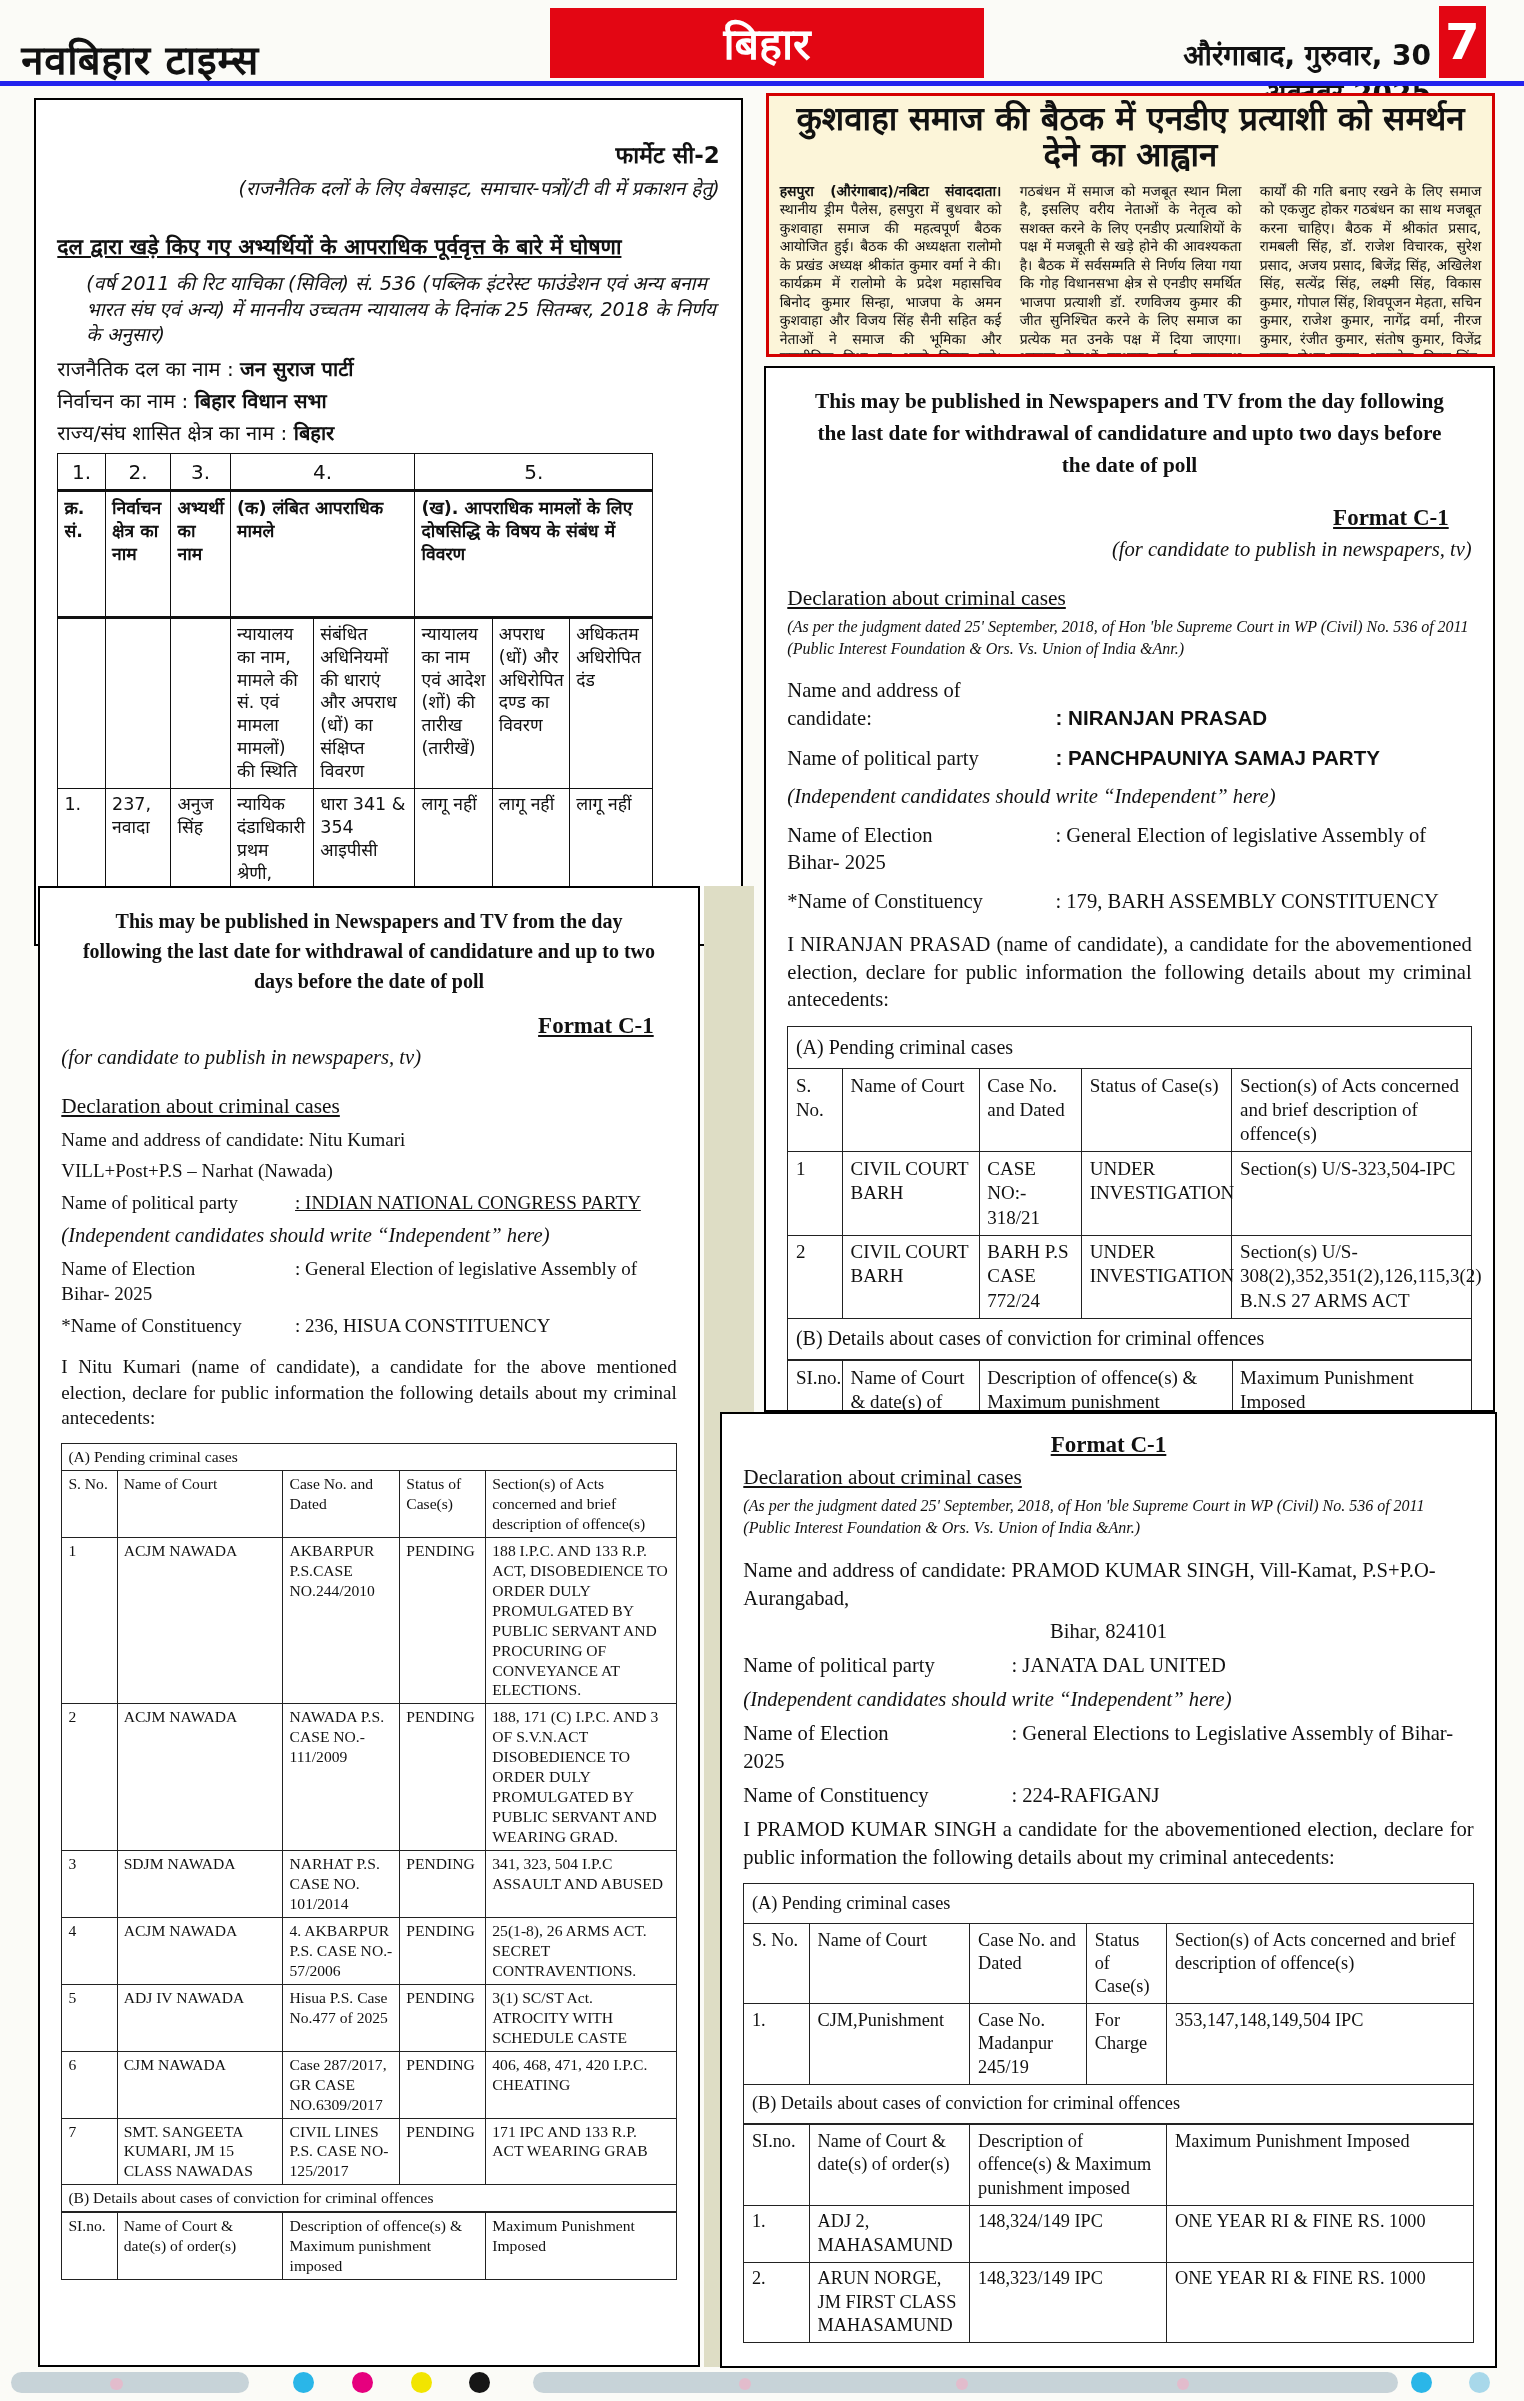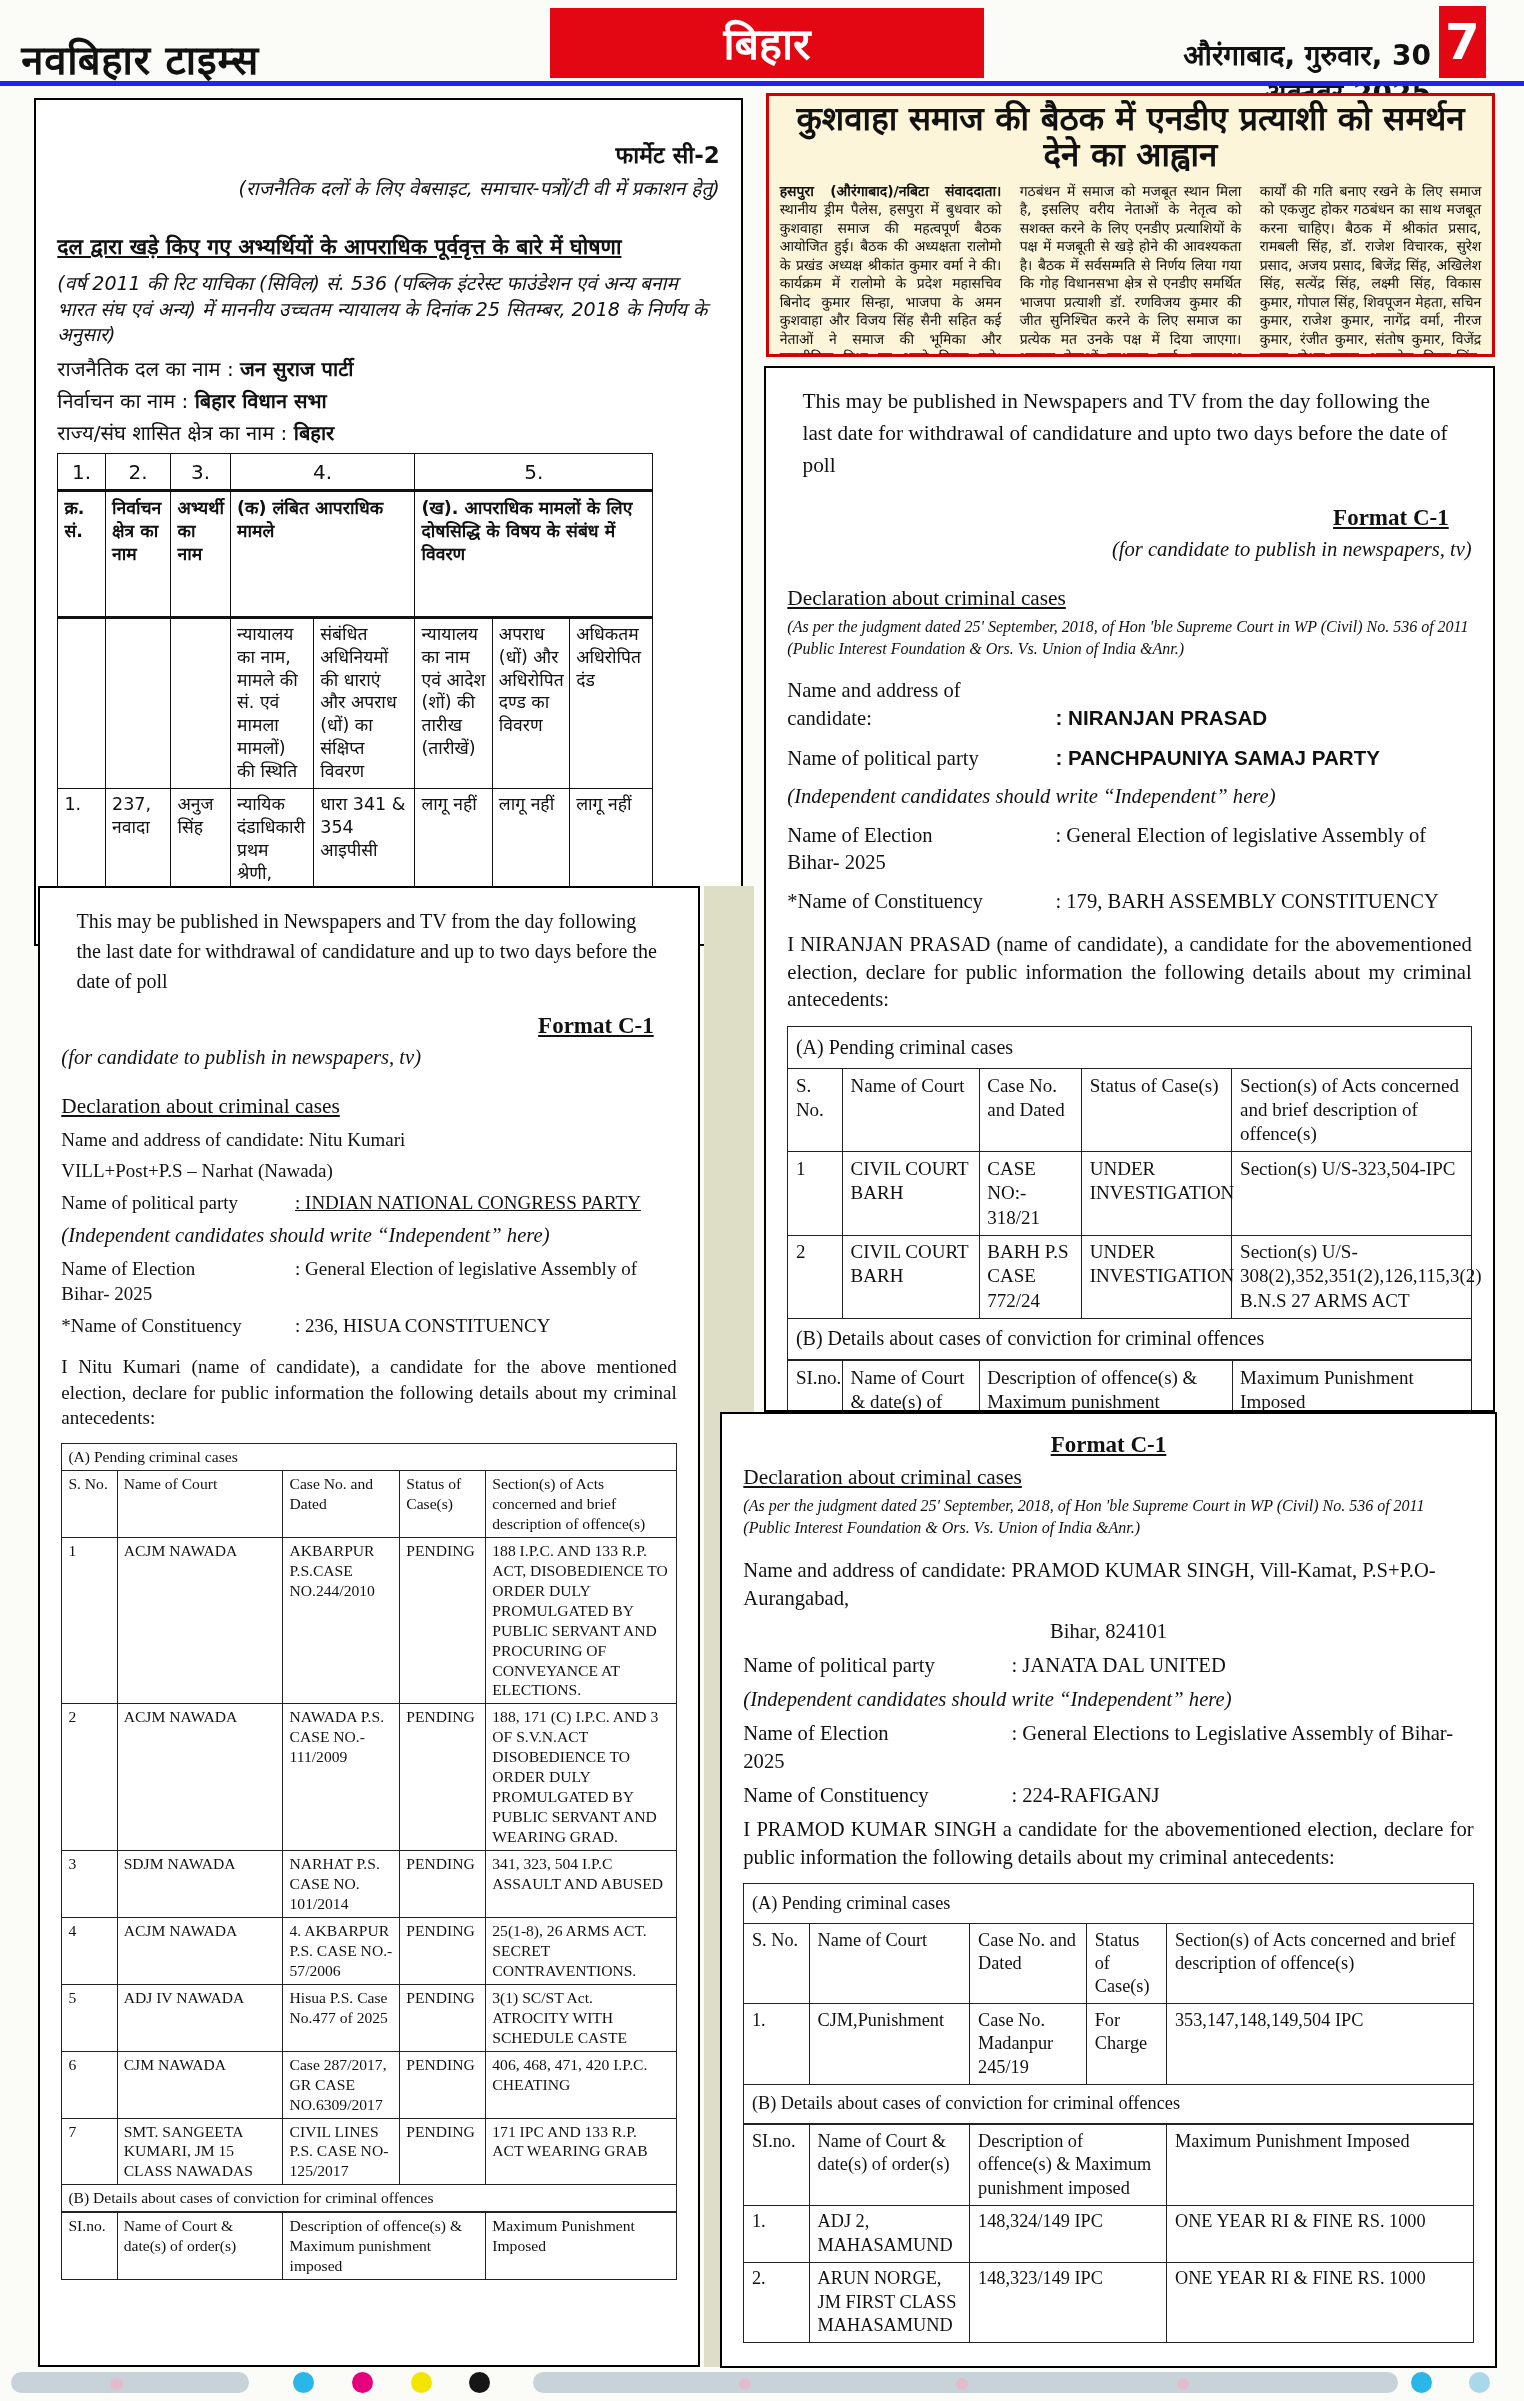--- a/index.html
+++ b/index.html
@@ -18,21 +18,21 @@
                      background:var(--accent-red,#e30613); color:#fff; display:flex; align-items:center;
                      justify-content:center; font-size:50px; font-weight:bold; font-family:"DejaVu Sans",sans-serif; }
   .blue-rule { position:absolute; left:0; top:81px; width:1524px; height:4.6px; background:var(--rule-blue,#2323ee); }
 
   
   .box { position:absolute; background:#fff; border:2.3px solid #000; box-sizing:border-box;
          overflow:hidden; padding:15.2px 21.3px; }
   .hindi { font-family:"DejaVu Sans",sans-serif; }
   .p { margin:4.6px 0; }
   .b { font-weight:bold; }
-  .i { font-style:italic; }
+  .i { font-style:italic;margin-left:29px; }
   .u { text-decoration:underline; }
   .r { text-align:right; }
   .sans-bold { font-family:"Liberation Sans",sans-serif; font-weight:bold; }
 
   
   .c2-box { left:34px; top:98px; width:709px; height:848px; font-size:20px; }
   .c2-box .title { font-size:23px; margin-top:23px; }
   .c2-box .subtitle { font-size:19px; margin-bottom:30.5px; }
   .c2-box .heading { font-size:21.3px; margin:13.7px 0 10.7px; }
   .c2-box .judgment { font-size:19px; line-height:1.35; margin-bottom:7.6px; }
@@ -46,21 +46,21 @@
   .article { position:absolute; left:766px; top:93px; width:729px; height:264px;
              background:var(--article-bg,#fcf5d9); border:3px solid var(--article-border,#d40000);
              box-sizing:border-box; padding:3px 10.7px; overflow:hidden; }
   .article h1 { font-family:"DejaVu Sans",sans-serif; font-size:33px; text-align:center;
                 margin:1.5px 0 7.6px; line-height:1.12; font-weight:bold; }
   .article .body { column-count:3; column-gap:18.3px; font-family:"DejaVu Sans",sans-serif;
                    font-size:14px; line-height:1.32; text-align:justify; }
 
   
   .decl { line-height:1.35; }
-  .decl .publish { font-weight:normal; text-align:left; font-size:21.3px; line-height:1.5; margin:3px 15.2px 20px; }
+  .decl .publish { font-weight:bold; text-align:center; font-size:21.3px; line-height:1.5; margin:3px 15.2px 20px; }
   .decl .fmt { text-align:right; font-weight:bold; font-size:23px; text-decoration:underline; margin:6.1px 23px 3px; }
   .decl .fc { font-style:italic; font-size:20.6px; }
   .decl .dh { text-decoration:underline; font-size:21.3px; margin-top:20px; }
   .decl .jg { font-style:italic; font-size:16px; line-height:1.4; margin:3px 0 17px; }
   .decl .kv { font-size:20.6px; margin:10.7px 0; }
   .decl .kv .k { display:inline-block; }
   .decl .para { font-size:20.6px; margin:15.2px 0 12.2px; text-align:justify; }
   .tbl { border-collapse:collapse; width:100%; table-layout:fixed; }
   .tbl td, .tbl th { border:1.5px solid #222; padding:4.6px 7.6px; vertical-align:top;
                      font-size:19px; line-height:1.28; text-align:left; font-weight:normal; }

